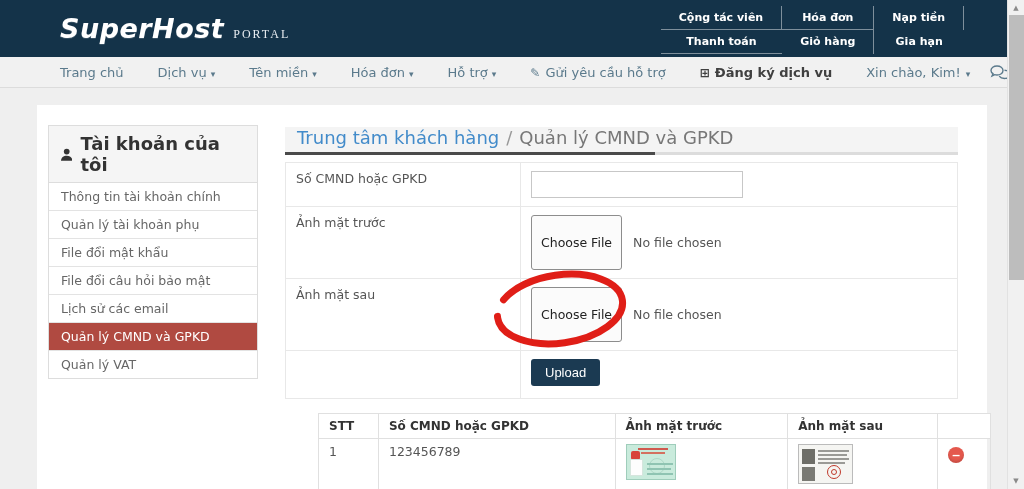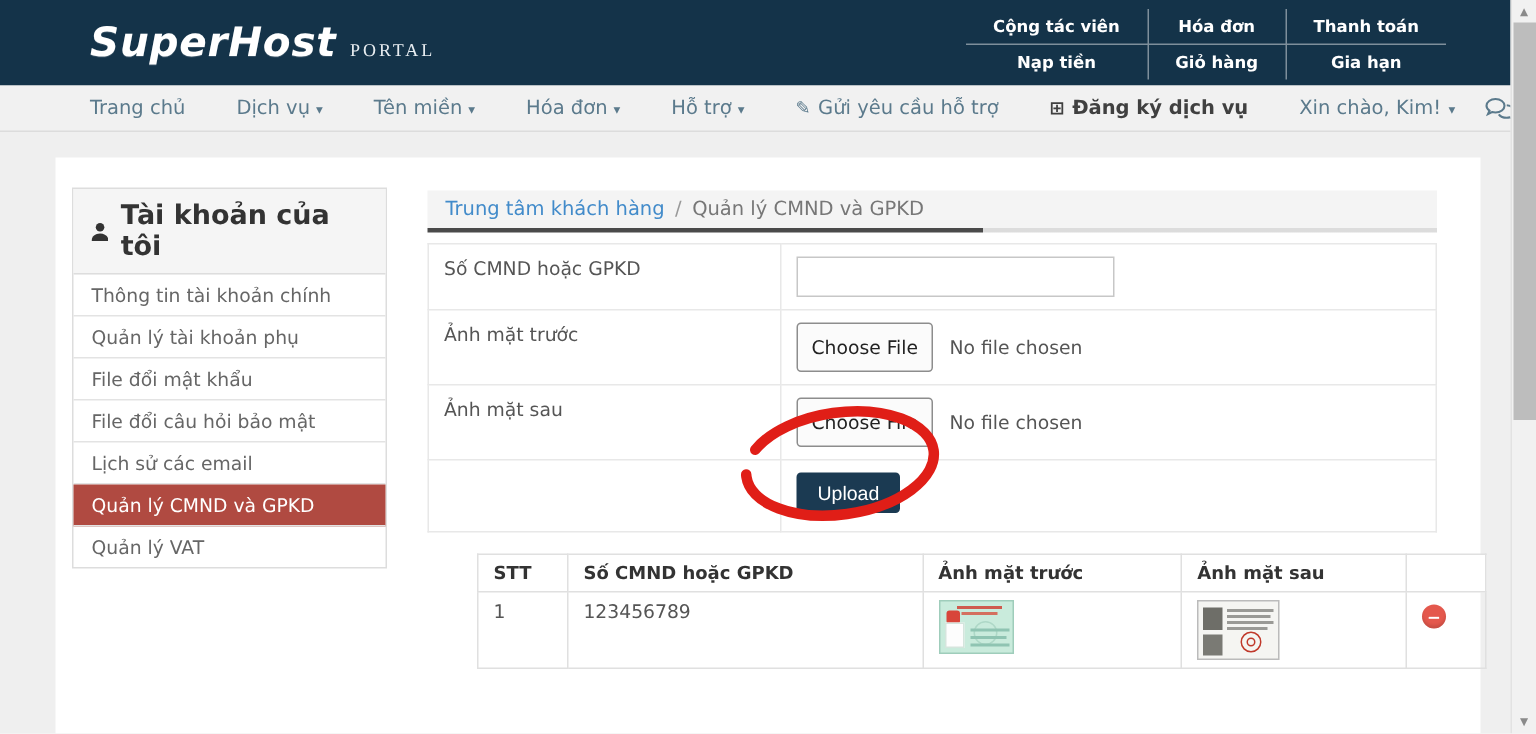--- a/index.html
+++ b/index.html
@@ -38,36 +38,36 @@
   .sidebar { position:absolute; left:48px; top:125px; width:210px; border:1px solid #ddd; background:#fff; }
   .sidebar-header { background:#f5f5f5; border-bottom:1px solid #ddd; padding:7px 12px; display:flex;
                     align-items:center; }
   .sidebar-header .ttl { font-size:18px; font-weight:bold; color:#333; margin-left:8px; }
   .side-item { font-size:12.5px; color:#666; padding:6px 12px; border-bottom:1px solid #e3e3e3; cursor:pointer; }
   .side-item:last-child { border-bottom:none; }
   .side-item.active { background:#b04a41; color:#fff; }
 
   
   .main { position:absolute; left:285px; top:127px; width:673px; }
-  .breadcrumb { background:#f4f4f4; height:25px; display:flex; align-items:center; padding:0 12px;
-                font-size:13px; }
+  .breadcrumb { background:#f4f4f4; height:25px; display:flex; align-items:flex-start; padding:0 12px;
+                font-size:18px; }
   .breadcrumb .parent { color:#428bca; cursor:pointer; }
   .breadcrumb .sep { color:#999; margin:0 7px; }
   .breadcrumb .current { color:#777; }
   .bc-underline { height:3px; background:linear-gradient(to right,#4a4a4a 0 55%,#dcdcdc 55% 100%); }
 
   .form-table { width:100%; border-collapse:collapse; margin-top:7px; }
   .form-table td { border:1px solid #e8e8e8; vertical-align:top; padding:8px 10px; font-size:12.5px; color:#555; }
   .form-table td.lbl { width:235px; }
   .form-table tr.r1 td { height:43px; } .form-table tr.r2 td { height:43px; }
   .form-table tr.r3 td { height:42px; } .form-table tr.r4 td { height:48px; }
   .txt-input { width:212px; height:27px; border:1px solid #c7c7c7; background:#fff; outline:none;
                font-size:13px; padding:0 6px; }
   .file-btn { display:inline-block; background:#fbfbfb; border:1px solid #8d8d8d; border-radius:3px;
-              padding:8px 9px; font-size:12.5px; color:#222; cursor:pointer; }
+              padding:19px 9px; font-size:12.5px; color:#222; cursor:pointer; }
   .file-status { font-size:12.5px; color:#555; margin-left:7px; }
   .upload-btn { display:inline-block; background:#1b3a52; color:#fff; border:none; border-radius:3px;
                 padding:6px 14px; font-size:13px; cursor:pointer; }
 
   .annotation { position:absolute; left:478px; top:262px; pointer-events:none; z-index:5; }
 
   .data-table { width:100%; border-collapse:collapse; margin-top:14px;margin-left:33px; }
   .data-table th { border:1px solid #e0e0e0; font-size:12px; color:#333; text-align:left;
                    padding:5px 10px; font-weight:bold; background:#fff; }
   .data-table td { border:1px solid #e0e0e0; font-size:12.5px; color:#555; padding:5px 10px;
@@ -113,22 +113,22 @@
 <div class="page">
 
   <header class="top-header">
     <div class="logo">
       <span class="brand">SuperHost</span>
       <span class="portal">PORTAL</span>
     </div>
     <div class="quick-links">
       <div class="cell r0 c0">Cộng tác viên</div>
       <div class="cell r0 c1">Hóa đơn</div>
+      <div class="cell r1 c0">Nạp tiền</div>
       <div class="cell r0 c2">Thanh toán</div>
-      <div class="cell r1 c0">Nạp tiền</div>
       <div class="cell r1 c1">Giỏ hàng</div>
       <div class="cell r1 c2">Gia hạn</div>
     </div>
   </header>
 
   <nav class="navbar">
     <div class="nav-item">
       <span>Trang chủ</span>
     </div>
     <div class="nav-item">

